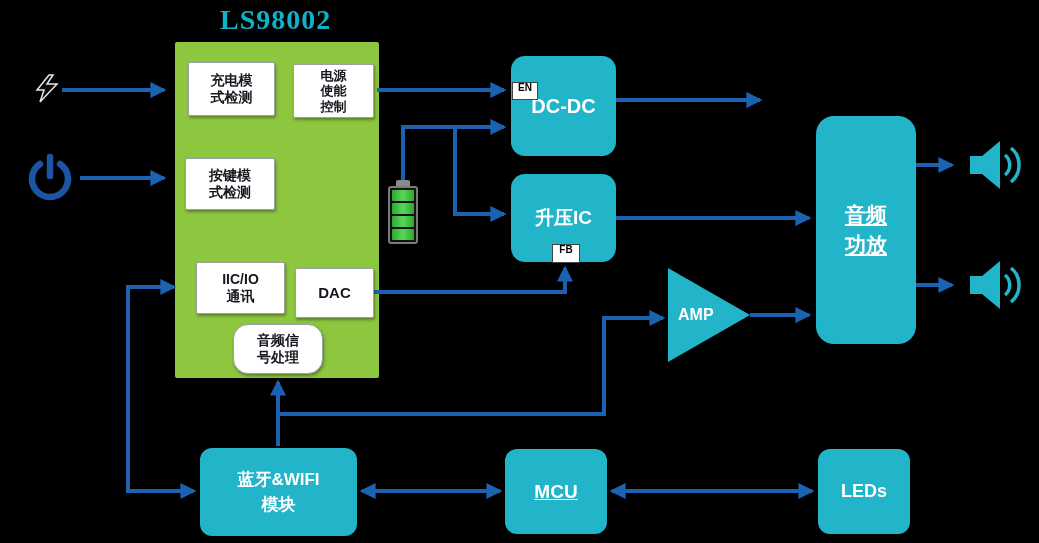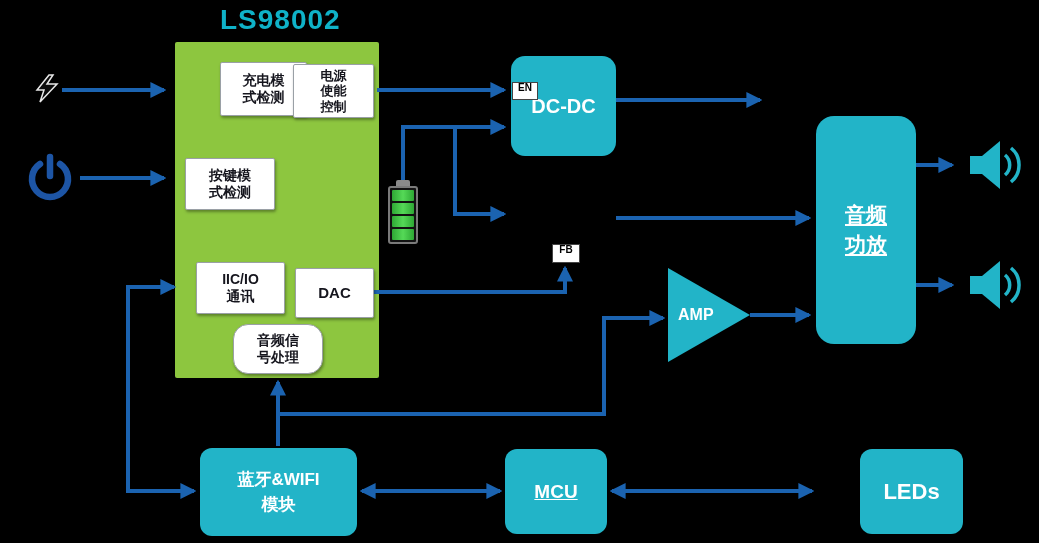--- a/index.html
+++ b/index.html
@@ -2,21 +2,21 @@
 <html><head>
 <meta charset="utf-8">
 <style>
   html,body{margin:0;padding:0;background:#000;}
   .canvas{
     position:relative;width:1039px;height:543px;background:#000000;
     font-family:"Liberation Sans",sans-serif;overflow:hidden;
   }
   .title{
     position:absolute;left:220px;top:4px;
-    font-family:Liberation Sans, sans-serif;font-weight:bold;
+    font-family:Liberation Serif, serif;font-weight:bold;
     font-size:28px;color:#0fb2c8;letter-spacing:1px;
   }
   .chip{
     position:absolute;left:175px;top:42px;width:204px;height:336px;
     background:#8dc63f;border-radius:2px;
   }
   .white-box{
     position:absolute;background:#ffffff;color:#15151d;font-weight:bold;
     display:flex;align-items:center;justify-content:center;
     border:1px solid #9aa0a6;border-radius:2px;
@@ -28,32 +28,32 @@
     display:flex;align-items:center;justify-content:center;
     border-radius:12px;font-size:18px;
   }
   .lbl{white-space:pre-line;text-align:center;}
   .pin{
     position:absolute;background:#ffffff;color:#000;border:1px solid #444;
     font-size:10px;font-weight:bold;display:flex;
     justify-content:center;line-height:1;
   }
   
-  .b-charge{left:188px;top:62px;width:85px;height:52px;margin-left:32px;}
+  .b-charge{left:188px;top:62px;width:85px;height:52px;}
   .b-enable{left:293px;top:64px;width:79px;height:52px;font-size:13px;}
   .b-key{left:185px;top:158px;width:88px;height:50px;}
   .b-iic{left:196px;top:262px;width:87px;height:50px;}
   .b-dac{left:295px;top:268px;width:77px;height:48px;font-size:15px;}
   .b-audsig{left:233px;top:324px;width:88px;height:48px;border-radius:15px;}
   .b-dcdc{left:511px;top:56px;width:105px;height:100px;font-size:20px;border-radius:14px;}
   .b-boost{left:511px;top:174px;width:105px;height:88px;font-size:19px;border-radius:14px;}
   .b-audamp{left:816px;top:116px;width:100px;height:228px;font-size:21px;line-height:1.45;border-radius:18px;text-decoration:underline;}
   .b-btwifi{left:200px;top:448px;width:157px;height:88px;font-size:17px;line-height:1.5;}
   .b-mcu{left:505px;top:449px;width:102px;height:85px;font-size:19px;text-decoration:underline;}
-  .b-leds{left:818px;top:449px;width:103px;height:85px;font-size:22px;margin-left:42px;}
+  .b-leds{left:818px;top:449px;width:92px;height:85px;font-size:18px;}
   .pin-en{left:512px;top:82px;width:24px;height:16px;}
   .pin-fb{left:552px;top:244px;width:26px;height:17px;}
   
   .amp-tri{
     position:absolute;left:668px;top:268px;width:82px;height:94px;
     background:#22b4c8;clip-path:polygon(0 0,100% 50%,0 100%);
   }
   .amp-tri .lbl{
     position:absolute;left:10px;top:50%;transform:translateY(-50%);
     color:#fff;font-weight:bold;font-size:16px;text-align:center;
@@ -130,20 +130,23 @@
 号处理</span>
   </div>
 
   <div class="teal b-dcdc">
     <span class="lbl">DC-DC</span>
   </div>
   <div class="pin pin-en">
     <span>EN</span>
   </div>
 
+  <div class="teal b-boost">
+    <span class="lbl">升压IC</span>
+  </div>
   <div class="pin pin-fb">
     <span>FB</span>
   </div>
 
   <div class="amp-tri">
     <span class="lbl">AMP</span>
   </div>
 
   <div class="teal b-audamp">
     <span class="lbl">音频

